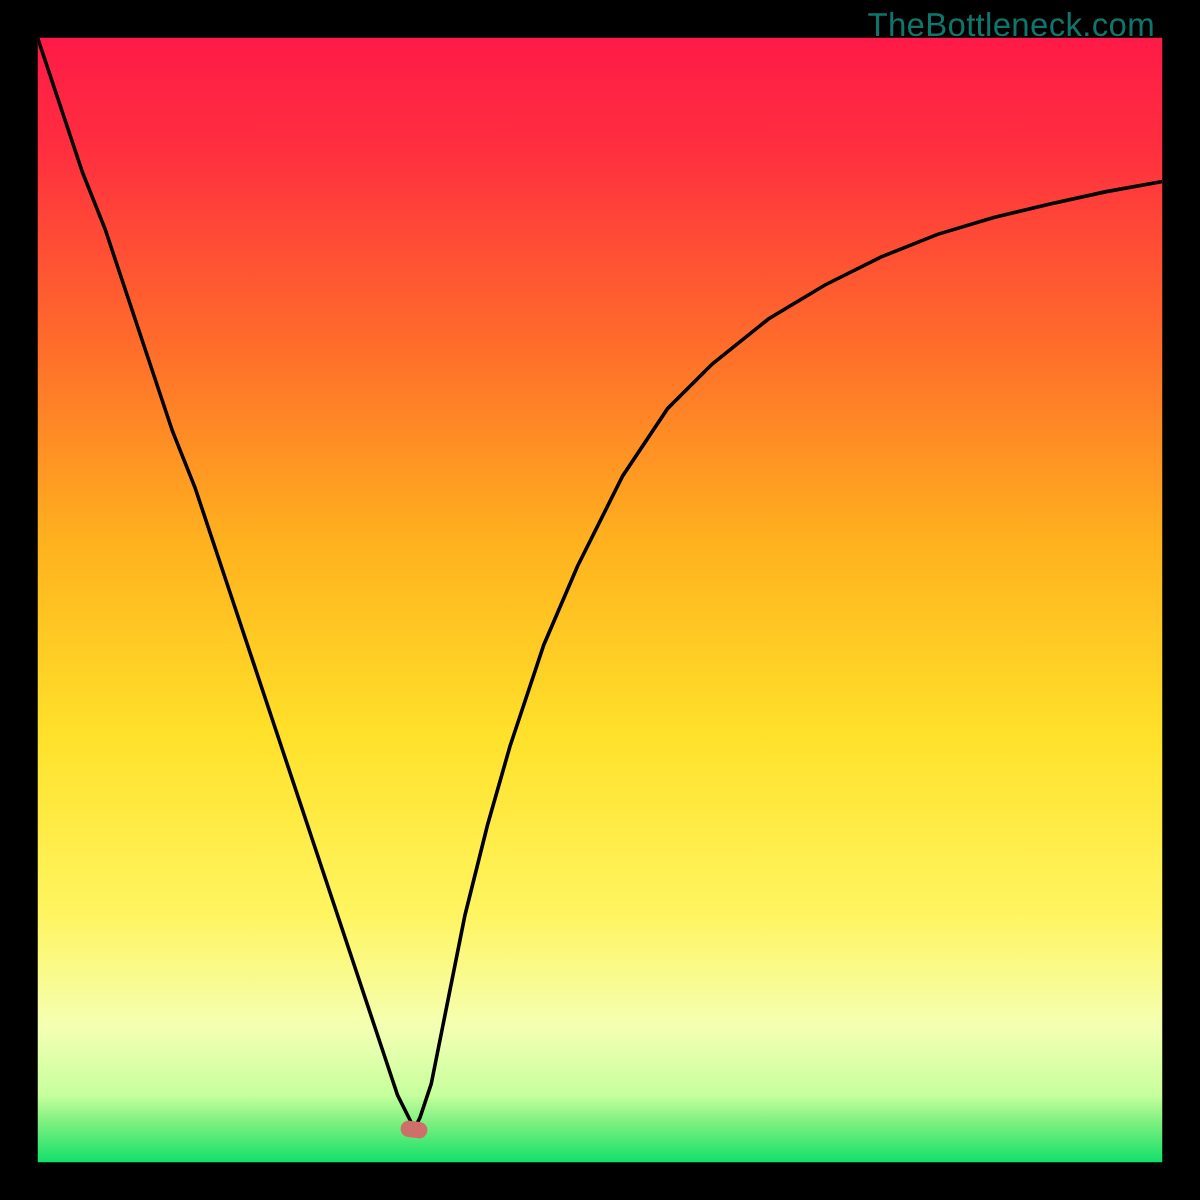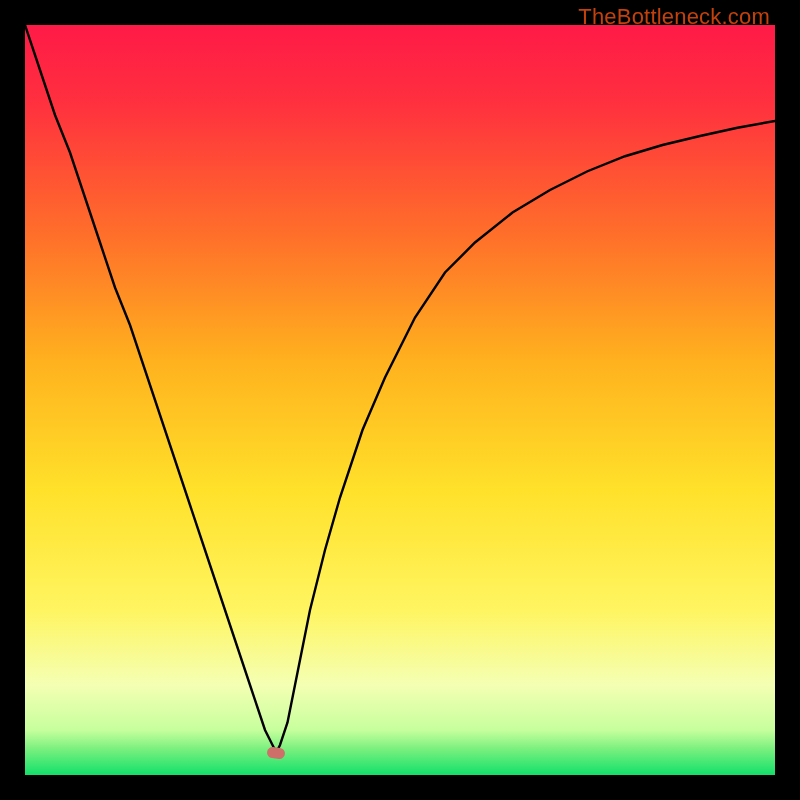--- a/index.html
+++ b/index.html
@@ -23,21 +23,21 @@
     position: absolute;
     left: 0;
     top: 0;
     width: 750px;
     height: 750px;
   }
   .watermark {
     position: absolute;
     top: 4px;
     right: 30px;
-    color: #c2410c;
+    color: #0f766e;
     font-size: 22px;
     font-weight: 500;
     letter-spacing: 0.2px;
     user-select: none;
   }
   .marker {
     position: absolute;
     width: 18px;
     height: 11px;
     border-radius: 6px;

